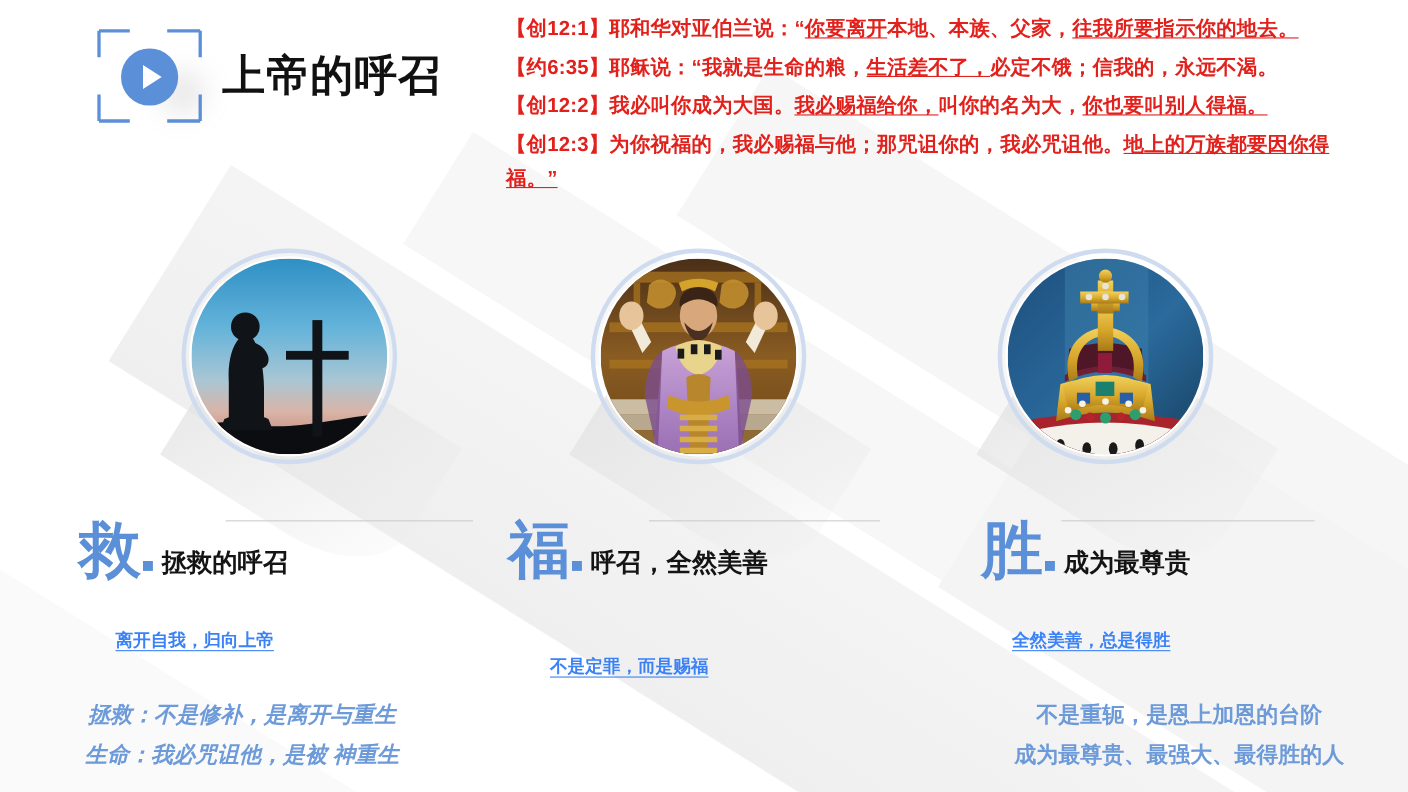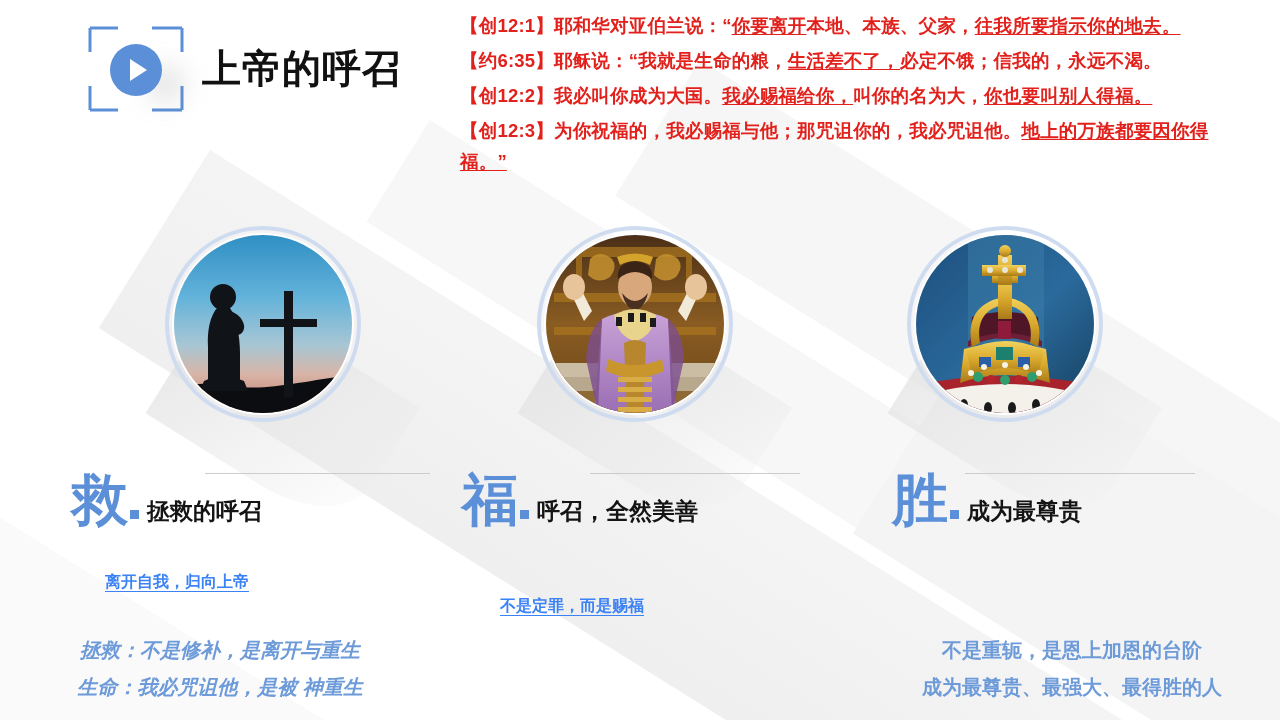--- a/index.html
+++ b/index.html
@@ -452,20 +452,21 @@
     <span class="sub-head">呼召，全然美善</span>
   </div>
   <div class="col-head h3">
     <span class="big-char">胜</span>
     <span class="sq-dot"></span>
     <span class="sub-head">成为最尊贵</span>
   </div>
 
   <div class="red-line r-1">离开自我，归向上帝</div>
   <div class="red-line r-2">不是定罪，而是赐福</div>
+  <div class="red-line r-3">全然美善，总是得胜</div>
 
   <div class="body-col b1">
     <div>拯救：不是修补，是离开与重生</div>
     <div>生命：我必咒诅他，是被 神重生</div>
   </div>
   <div class="body-col b3">
     <div>不是重轭，是恩上加恩的台阶</div>
     <div>成为最尊贵、最强大、最得胜的人</div>
   </div>
 

